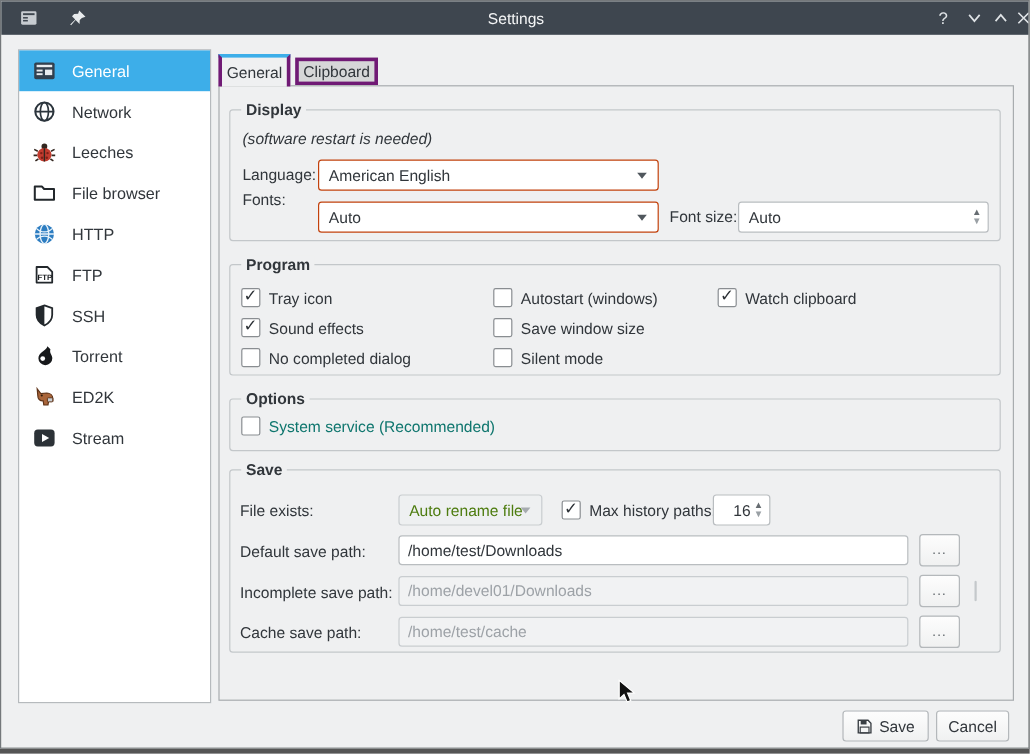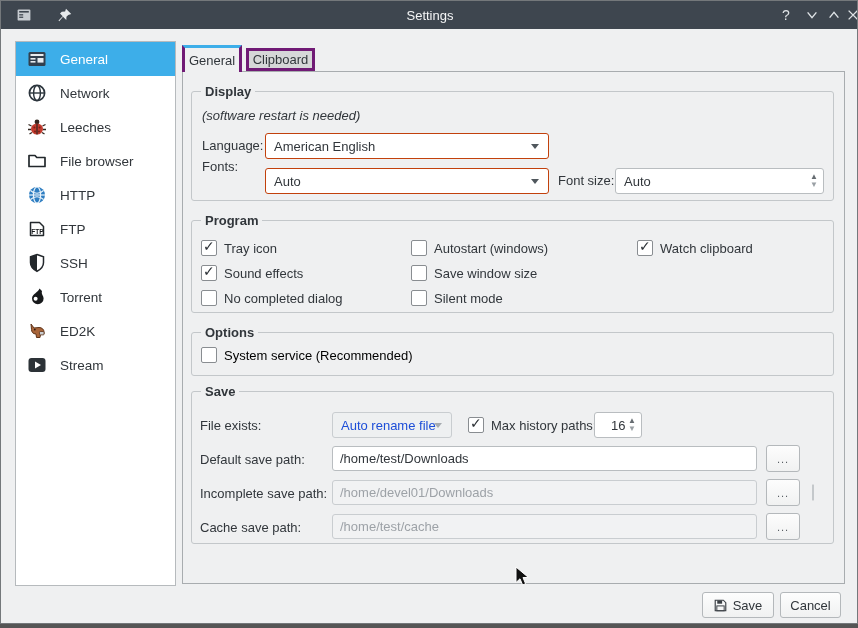--- a/index.html
+++ b/index.html
@@ -29,37 +29,37 @@
     border:1px solid #a8acaf;background:#eff0f1;box-sizing:border-box;}
   
   .groupbox{position:absolute;border:1px solid #c3c7ca;border-radius:3px;box-sizing:border-box;}
   .gb-title{position:absolute;top:-8px;left:9px;background:#eff0f1;padding:0 4px;font-weight:bold;}
   .note{font-style:italic;}
   
   .combo{position:absolute;background:#fff;border:1px solid #c2410c;border-radius:3px;
     display:flex;align-items:center;padding:0 8px;box-sizing:border-box;}
   .combo .arrow{position:absolute;right:9px;top:50%;margin-top:-2px;width:0;height:0;
     border-left:4px solid transparent;border-right:4px solid transparent;border-top:5px solid #50575d;}
-  .combo.disabled{background:#eef0f1;color:#1d4ed8;border-color:#c9cdd0;}
+  .combo.disabled{background:#eef0f1;color:#4d7c0f;border-color:#c9cdd0;}
   .combo.disabled .arrow{border-top-color:#a6abb0;}
   input.tin{position:absolute;border:1px solid #b9bdc0;border-radius:3px;background:#fff;
     color:#31363b;font:13px "Liberation Sans","DejaVu Sans",sans-serif;padding:0 7px;box-sizing:border-box;}
   input.tin:disabled{background:#f1f2f3;color:#9da2a7;border-color:#c9cdd0;}
   .spin{position:absolute;background:#fff;border:1px solid #b9bdc0;border-radius:3px;
     display:flex;align-items:center;padding:0 8px;box-sizing:border-box;}
   .spin .arrows{position:absolute;right:5px;top:50%;transform:translateY(-50%);
     display:flex;flex-direction:column;font-size:8px;line-height:8px;color:#666c71;text-align:center;}
   .spin .arrows .dn{color:#9aa0a5;}
   .cb{width:16px;height:16px;background:#fff;border:1px solid #898d91;border-radius:2px;
     box-sizing:border-box;position:relative;flex:none;}
   .cb.checked::after{content:"\2713";position:absolute;left:1px;top:-3px;font-size:14px;
     font-weight:bold;color:#2c3136;}
   .cb.light{border-color:#c4c8cb;}
   .cbrow{position:absolute;display:flex;align-items:center;gap:7px;}
-  .green{color:#000000;}
+  .green{color:#0f766e;}
   .btn{position:absolute;display:flex;align-items:center;justify-content:center;gap:6px;
     background:linear-gradient(#fdfdfd,#f0f1f1);border:1px solid #b4b8bb;border-radius:3px;
     box-sizing:border-box;color:#31363b;font-size:13px;}
   .btn.small{color:#5a6065;font-size:11px;letter-spacing:1px;}
 </style>
 </head>
 <body>
 
 <div class="window">
 
@@ -235,21 +235,21 @@
       <span>Autostart (windows)</span>
     </div>
     <div class="cbrow" style="left:219px;top:44px;">
       <span class="cb"></span>
       <span>Save window size</span>
     </div>
     <div class="cbrow" style="left:219px;top:69px;">
       <span class="cb"></span>
       <span>Silent mode</span>
     </div>
-    <div class="cbrow" style="left:445px;top:19px;">
+    <div class="cbrow" style="left:406px;top:19px;">
       <span class="cb checked"></span>
       <span>Watch clipboard</span>
     </div>
   </div>
 
   <div class="groupbox" style="left:190px;top:331px;width:643px;height:44px;">
     <span class="gb-title">Options</span>
     <div class="cbrow" style="left:9px;top:14px;">
       <span class="cb"></span>
       <span class="green">System service (Recommended)</span>

